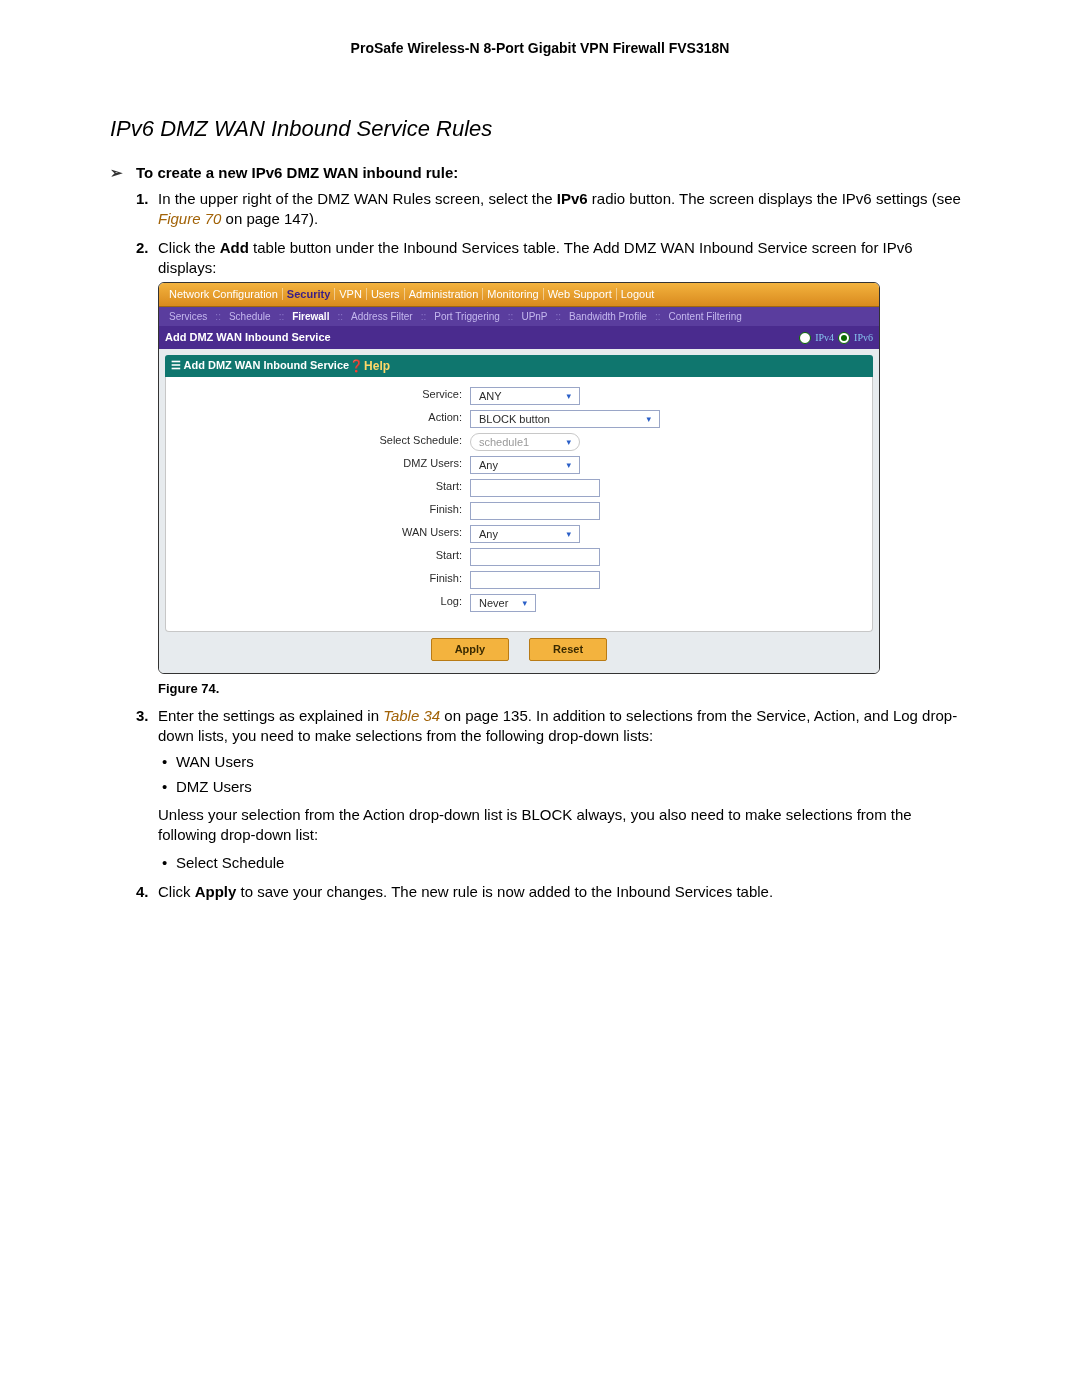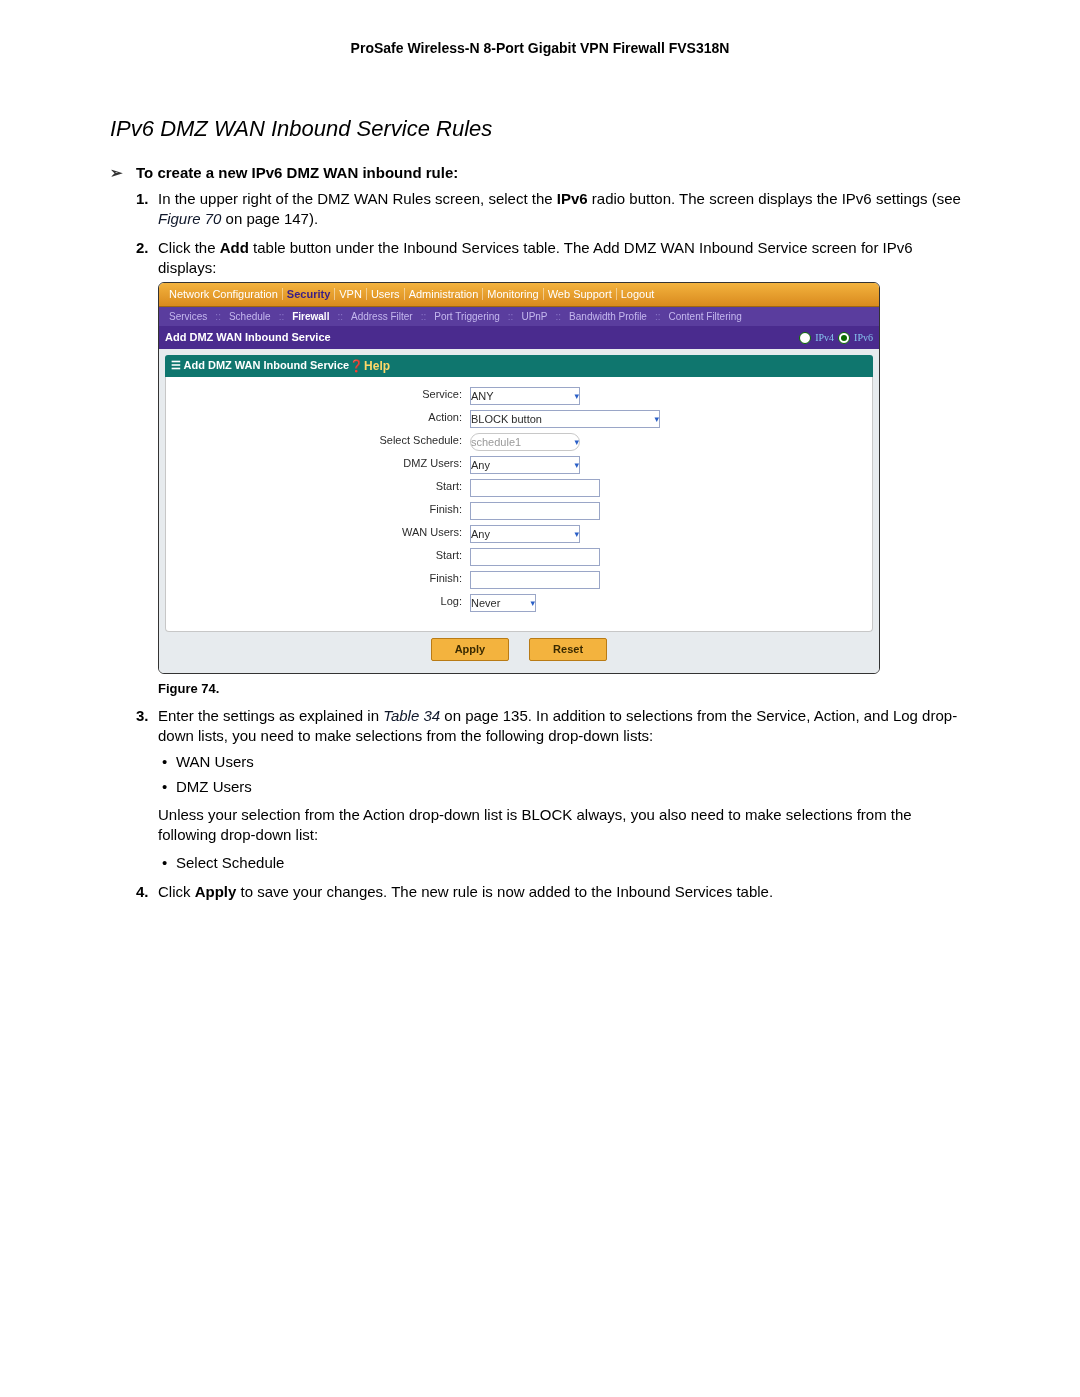--- a/index.html
+++ b/index.html
@@ -5,21 +5,21 @@
   body { margin:0; font-family: Arial, Helvetica, sans-serif; background:#fff; color:#000; }
   .page { width:1080px; margin:0 auto; padding:40px 110px 30px 110px; box-sizing:border-box; }
   .doc-header { text-align:center; font-weight:bold; font-size:14px; margin-bottom:60px; }
   .section-title { font-style:italic; font-size:22px; font-weight:normal; margin-bottom:22px; }
   .task-line { font-weight:bold; font-size:15px; padding-left:26px; position:relative; margin-bottom:8px; }
   .task-line .arrow { position:absolute; left:0; top:0; color:#333; }
   ol.steps { list-style:none; padding-left:48px; margin:0; font-size:15px; line-height:1.35; }
   ol.steps > li { position:relative; margin-bottom:8px; }
   ol.steps .num { position:absolute; left:-22px; font-weight:bold; }
   .bold { font-weight:bold; }
-  .ital-red { font-style:italic; color:#0f172a; }
+  .ital-red { font-style:italic; color:#a16207; }
   .figlabel { font-weight:bold; font-size:13px; margin:6px 0 8px 0; }
   ul.bullets { list-style:none; padding-left:18px; margin:6px 0; }
   ul.bullets li { position:relative; margin-bottom:4px; }
   ul.bullets li::before { content:"•"; position:absolute; left:-14px; }
   .para { margin:8px 0; }
 
   
   .router { border:1px solid #333; border-radius:6px; width:720px; margin:4px 0 4px 0; overflow:hidden; }
   .rnav { background:linear-gradient(#f3b33e,#d98a1e); color:#fff; font-size:11px; padding:4px 6px; border-bottom:1px solid #a06810; white-space:nowrap; overflow:hidden; }
   .rnav span { padding:0 4px; border-right:1px solid rgba(255,255,255,.45); }
@@ -32,21 +32,21 @@
   .rband { background:#4a2b8e; color:#fff; font-size:11px; padding:4px 6px; display:flex; justify-content:space-between; align-items:center; }
   .rband .ipv { color:#87c5f0; font-size:10px; display:flex; align-items:center; gap:4px;font-family:Liberation Serif, serif; }
   .rband .radio { width:10px; height:10px; border-radius:50%; background:#fff; display:inline-block; position:relative; border:1px solid #0a6a00; }
   .rband .radio.on::after { content:""; position:absolute; width:6px; height:6px; background:#0a6a00; border-radius:50%; left:2px; top:2px; }
   .rbody { background:#e7ebee; padding:6px; }
   .rpanel-head { background:#0f766e; color:#fff; font-size:11px; font-weight:bold; padding:3px 6px; display:flex; justify-content:flex-start; border-radius:3px 3px 0 0; }
   .rpanel-head .help { color:#ffd869; font-size:12px; }
   .rpanel-body { background:#fff; border:1px solid #c7c7c7; border-top:none; border-radius:0 0 4px 4px; padding:10px 16px 14px 16px; }
   .frow { display:flex; align-items:flex-start; margin-bottom:5px; font-size:11px; color:#2b2b2b; }
   .frow .flabel { width:280px; text-align:right; padding-right:8px; }
-  .fsel, .finp { border:1px solid #9aa6c7; background:#fff; height:18px; display:flex; align-items:center; font-size:11px; padding:0 0; box-sizing:border-box; }
+  .fsel, .finp { border:1px solid #9aa6c7; background:#fff; height:18px; display:flex; align-items:center; font-size:11px; padding:0 8px; box-sizing:border-box; }
   .fsel { justify-content:space-between; }
   .fsel .caret { color:#2a5fc7; font-size:9px; margin-left:6px; }
   .fsel.disabled { color:#9a9a9a; border-color:#c8c8c8; }
   .rbtnbar { text-align:center; padding:6px; }
   .rbtn { display:inline-block; min-width:56px; background:#f3b33e; border:1px solid #b97b15; color:#3a2a00; font-size:11px; font-weight:bold; padding:3px 10px; margin:0 8px; border-radius:2px; }
 </style>
 </head>
 <body>
 
 <div class="page">

